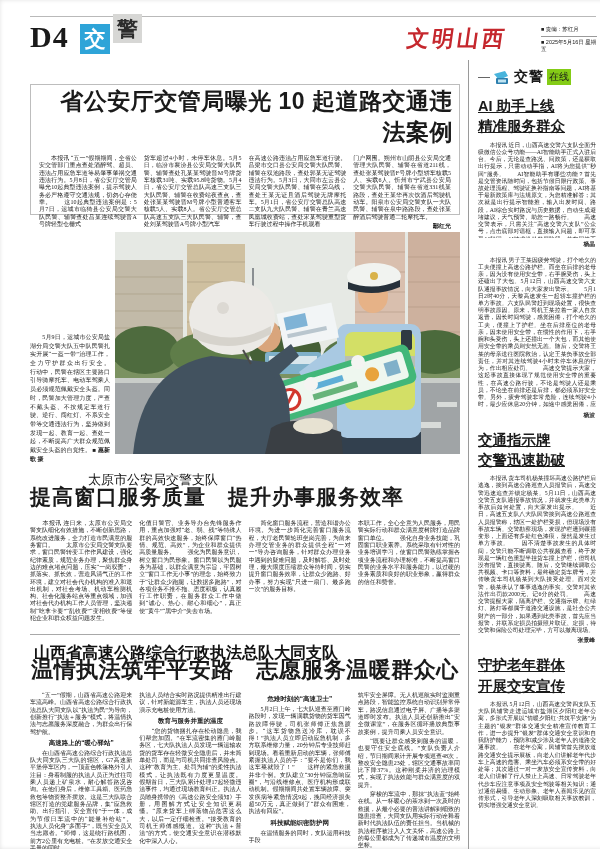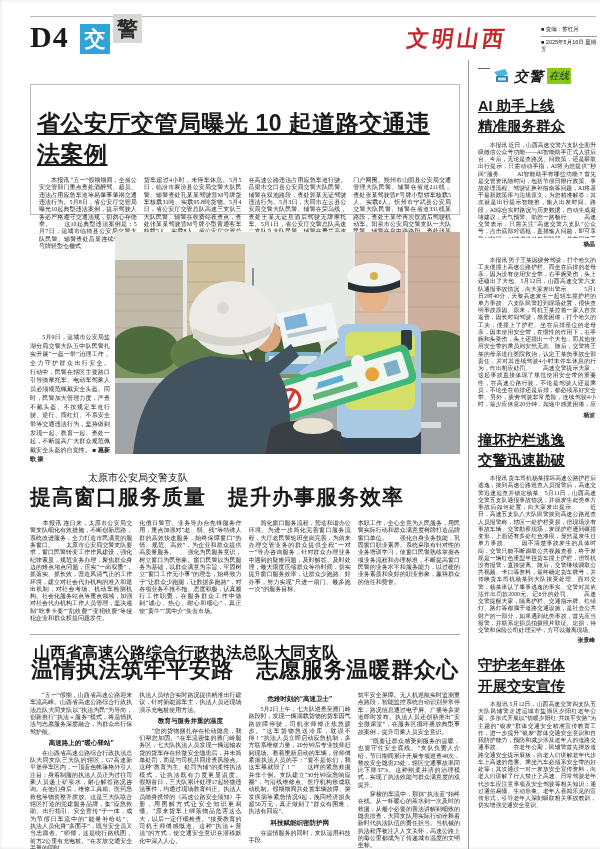--- a/index.html
+++ b/index.html
@@ -17,57 +17,57 @@
   .badge .b2{position:absolute;left:33px;top:2px;width:29px;height:29px;background:#d7d7d5;color:#2c2c2c;
              font-family:"Liberation Sans",sans-serif;font-weight:bold;font-size:21px;line-height:29px;text-align:center;}
   .masthead{position:absolute;left:392px;top:24px;width:130px;text-align:center;color:#c5272d;
             font-size:22px;font-weight:bold;letter-spacing:3px;transform:skewX(-8deg);}
   .pubinfo{position:absolute;left:541px;top:26px;width:56px;font-size:5.5px;line-height:1.4;
            font-family:"Liberation Sans",sans-serif;color:#222;}
   .pubinfo .pub1{border-bottom:1px solid #9a9a9a;padding-bottom:2px;margin-bottom:2px;}
 
   
   .lead-box{position:absolute;left:30px;top:84px;width:430px;height:131px;border:1px solid #bdbdbd;box-sizing:border-box;}
-  .lead-box h1{margin:23px 6px 7px;text-align:left;font-family:"Liberation Sans",sans-serif;
-               font-size:23px;font-weight:bold;letter-spacing:0.5px;text-decoration:underline;}
+  .lead-box h1{margin:1px 6px 7px;text-align:right;font-family:"Liberation Sans",sans-serif;
+               font-size:23px;font-weight:bold;letter-spacing:0.5px;}
   .cols{display:flex;gap:7px;}
   .lead-box .cols{padding:0 8px;}
   .col{flex:1;font-size:6px;line-height:1.22;text-align:justify;color:#222;overflow:hidden;}
   .lead-box .col{height:78px;}
   .byline{display:block;text-align:right;font-weight:bold;margin-top:2px;}
 
   
   .caption{position:absolute;left:30px;top:333px;width:80px;font-size:6px;line-height:1.45;
            text-align:justify;color:#222;}
   .caption .credit{font-weight:bold;}
   .photo{position:absolute;left:115px;top:232px;width:345px;height:222px;overflow:hidden;background:#dfe4de;}
 
   
-  .s2-kicker{position:absolute;left:88px;top:471px;font-size:10px;font-family:"Liberation Sans",sans-serif;color:#111;}
+  .s2-kicker{position:absolute;left:88px;top:471px;font-size:13px;font-family:"Liberation Sans",sans-serif;color:#111;}
   .s2-head{position:absolute;left:30px;top:483px;width:430px;margin:0;
            font-family:"Liberation Sans",sans-serif;font-size:21px;font-weight:bold;letter-spacing:1px;}
   .s2cols{position:absolute;left:30px;top:520px;width:430px;height:106px;}
   .s2cols .col{height:106px;}
 
   .divider{position:absolute;left:30px;top:634px;width:430px;height:1px;background:#a8a8a8;}
 
   
   .s3-kicker{position:absolute;left:34px;top:643px;font-size:16px;font-weight:bold;
              font-family:"Liberation Sans",sans-serif;color:#111;}
   .s3-head{position:absolute;left:30px;top:655px;width:430px;margin:0;text-align:center;
            font-family:"Liberation Sans",sans-serif;font-size:22px;font-weight:bold;letter-spacing:0.5px;}
   .s3cols{position:absolute;left:30px;top:692px;width:430px;height:157px;}
   .s3cols .col{height:157px;}
   .s3cols p{margin:0 0 2px;text-indent:0;}
   .s3cols h4{margin:3px 0;font-size:6.5px;text-align:center;font-family:"Liberation Sans",sans-serif;}
 
   
   .sidebar{position:absolute;left:468px;top:60px;width:128px;height:789px;border-left:1px solid #9a9a9a;
            padding-left:9px;box-sizing:border-box;}
-  .sb-header{display:flex;align-items:flex-start;gap:3px;margin-top:8px;margin-bottom:4px;font-style:italic;}
+  .sb-header{display:flex;align-items:center;gap:3px;margin-top:8px;margin-bottom:4px;}
   .sb-line{width:12px;height:1px;background:#666;}
   .sb-t1{font-family:"Liberation Sans",sans-serif;font-weight:bold;font-size:14px;letter-spacing:1px;}
   .sb-t2{font-family:"Liberation Sans",sans-serif;font-size:10px;background:#84cc16;padding:1px 2px;}
   .sb-title{margin:10px 0 5px;text-align:left;font-family:"Liberation Sans",sans-serif;
             font-size:14.5px;font-weight:bold;line-height:1.4;text-decoration:underline;}
   .sb-title span{display:block;}
   .sb-body{font-size:5.8px;line-height:1.25;text-align:justify;color:#222;overflow:hidden;}
   .sb-byline{font-size:5.8px;text-align:right;font-weight:bold;margin:2px 1px 8px;}
   .hA{max-height:96px;} .hB{max-height:152px;} .hC{max-height:168px;} .hD{max-height:112px;}
 </style>
@@ -262,21 +262,21 @@
       <div class="sb-byline">杨晶</div>
     </article>
 
     <article>
       <div class="sb-body hB">　　本报讯 男子王某因疲劳驾驶，打个哈欠的工夫便撞上高速公路护栏。而坐在后排的老母亲，因为没有使用安全带，右手腕受伤，头上还磕出了大包。5月12日，山西高速交警六支队通报事故情况，向大家发出警示。　　5月1日2时40分，天黎高速发生一起轿车撞护栏的单方事故。六支队民警赶到现场处置，很快查明事故原因。原来，司机王某拉着一家人自京返晋，因长时间驾驶，感觉困倦，打个哈欠的工夫，便撞上了护栏。坐在后排座位的老母亲，因未使用安全带，在惯性的作用下，右手腕和头受伤，头上还撞出一个大包，而其他使用安全带的乘员则安然无恙。随后，交警将王某的母亲送往医院救治，认定王某负事故全部责任，并对其连续驾驶4小时未停车休息的行为，作出相应处罚。　　高速交警提示大家，这起事故直接体现了规范使用安全带的重要性，在高速公路行驶，不论是驾驶人还是乘员，不论坐在前排还是后排，都必须系好安全带。另外，疲劳驾驶非常危险，连续驾驶4小时，最少应休息20分钟，如途中感觉困倦，应及时将车开入服务区或驶离高速公路休息，谨防发生意外。</div>
       <div class="sb-byline">杨波</div>
     </article>
 
     <article>
       <h3 class="sb-title">
-        <span>撞坏护栏逃逸</span>
+        <span>交通指示牌</span>
         <span>交警迅速勘破</span>
       </h3>
       <div class="sb-body hC">　　本报讯 货车司机杨某撞坏高速公路护栏后逃逸，接到高速公路巡查人员报警后，高速交警迅速追查并锁定杨某。5月11日，山西高速交警五支队通报事故情况，并就发生此类单方事故后如何处置，向大家发出提示。　　近日，高速五支队八大队民警接到高速公路巡查人员报警称，辖区一处护栏受损，但现场没有事故车辆。交警勘察现场，发现护栏遭到碾撞变形，上面还有多处红色漆痕，显然是发生过单方事故。　　因不清楚事故发生的具体时间，交警只能不断调取公共视频查看，终于发现是一辆红色重型半挂货车撞上护栏，但司机没有报警，直接驶离。随后，交警继续调取公共视频、卡口等资料，最终确定货车牌号，并传唤货车司机杨某到大队接受处理。面对交警，杨某承认了肇事逃逸的事实。交警对其依法作出罚款2000元、记6分的处罚。　　高速交警提醒大家，隔离护栏、交通指示牌、红绿灯、路灯等都属于道路交通设施，是社会公共财产的一部分，如果遇到此类事故，首先应当报警，并联系定损员拍摄照片取证、定损，待交警和保险公司处理完毕，方可以撤离现场。</div>
       <div class="sb-byline">张景峰</div>
     </article>
 
     <article>
       <h3 class="sb-title">
         <span>守护老年群体</span>
         <span>开展交安宣传</span>

